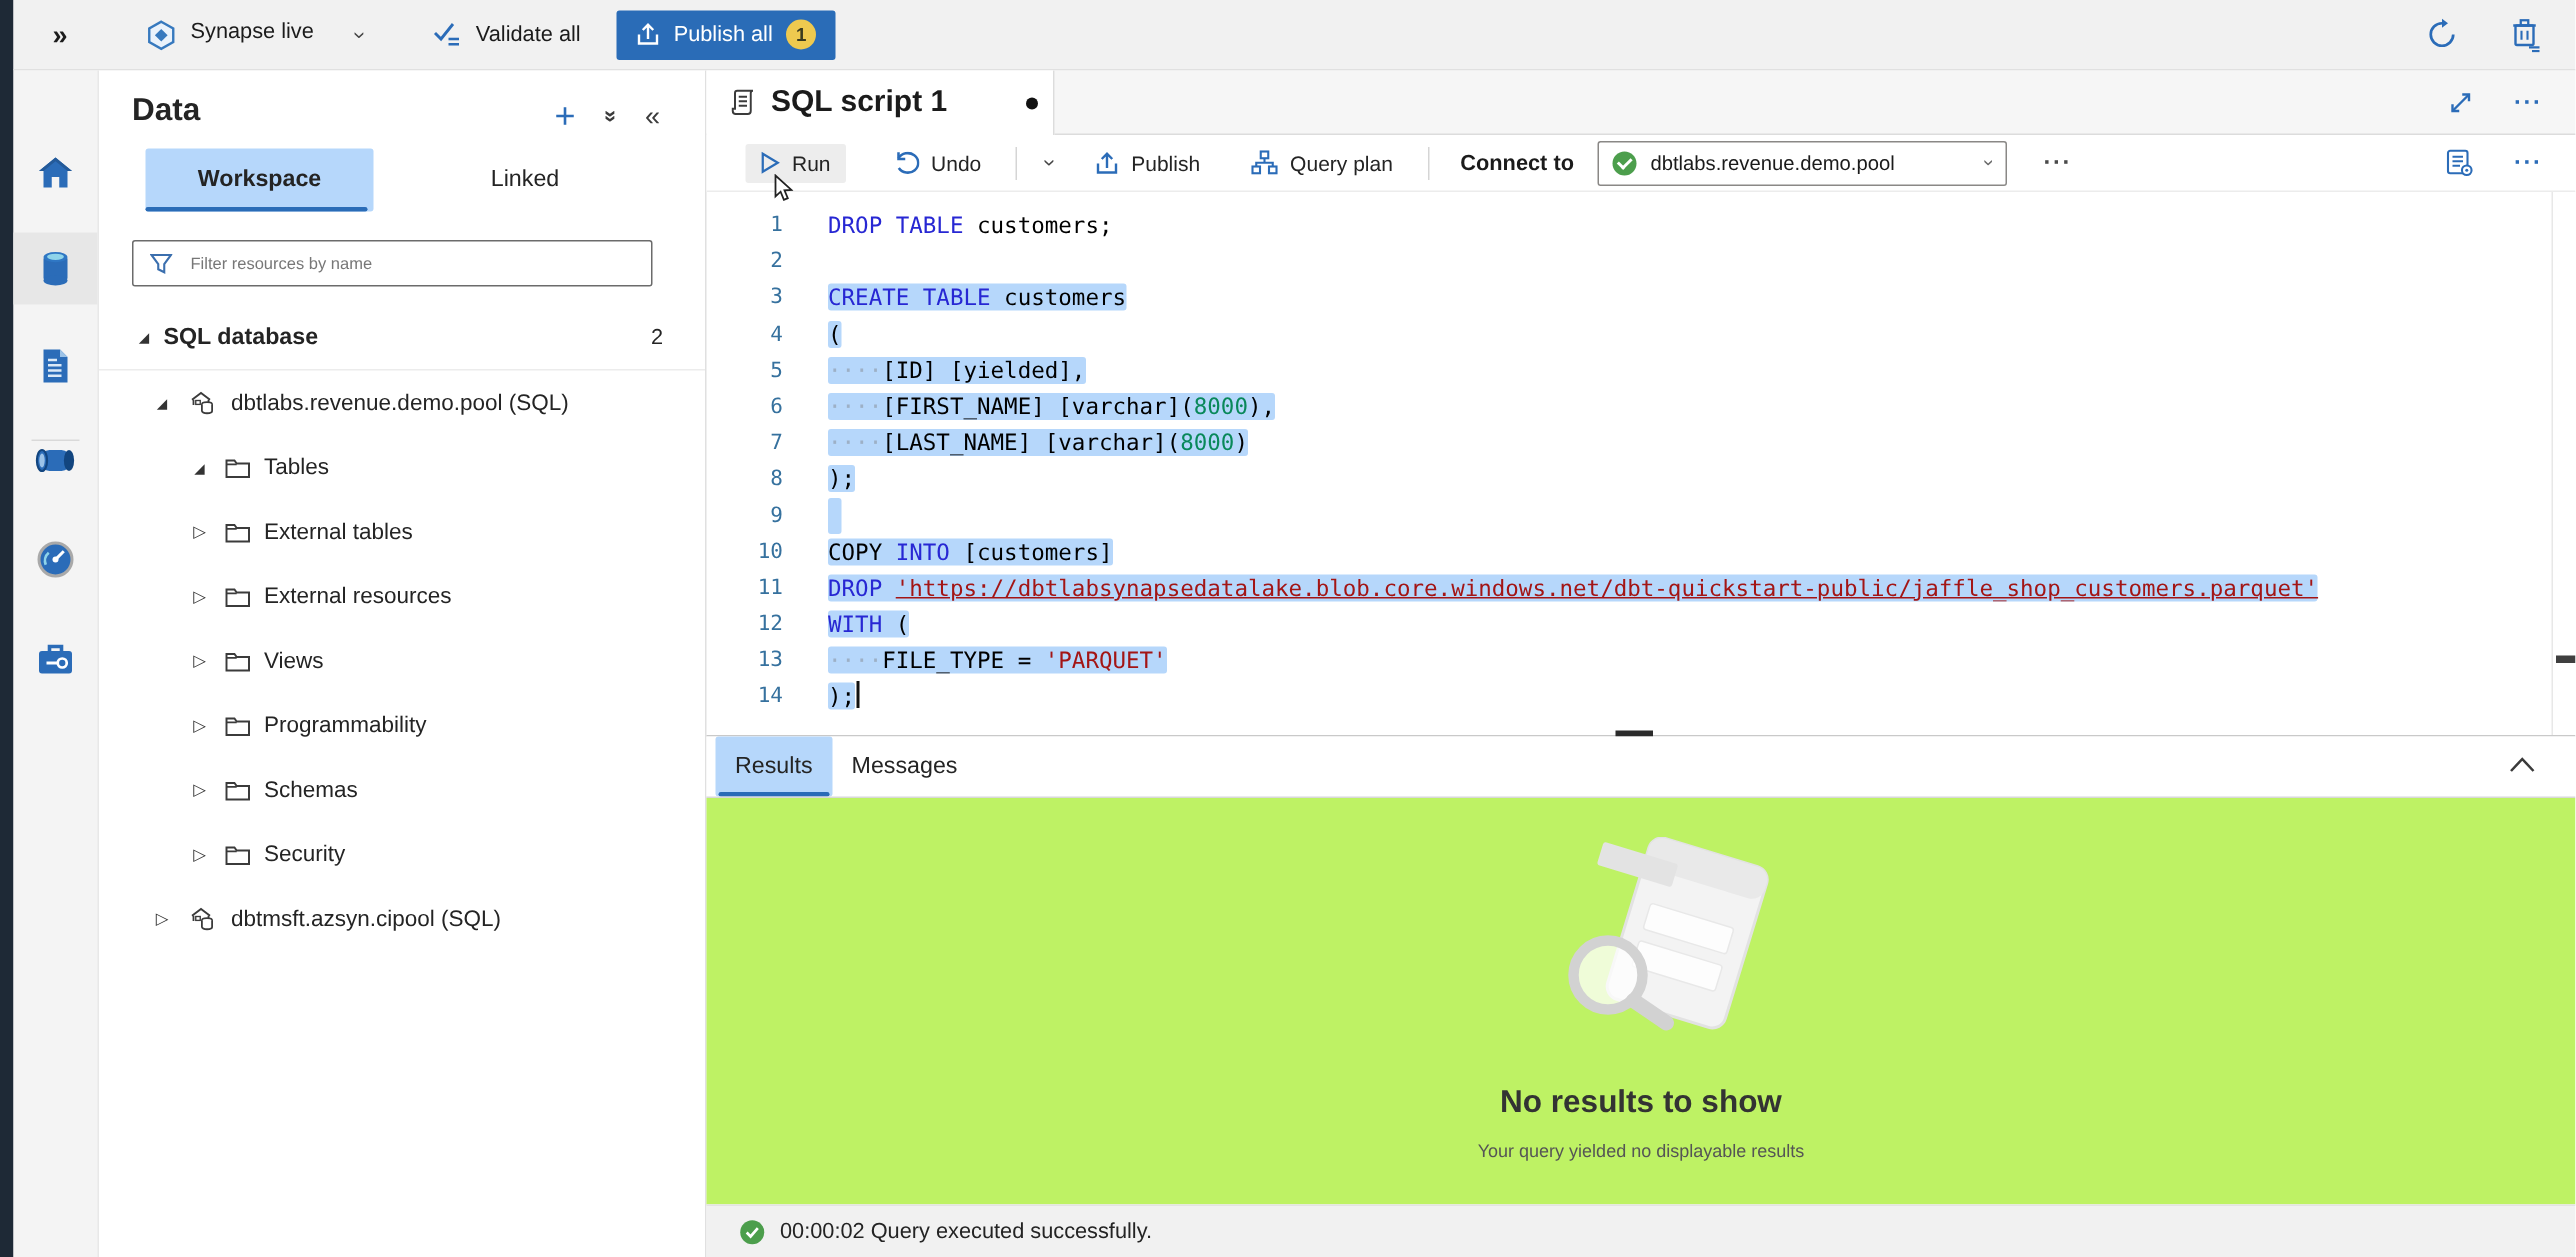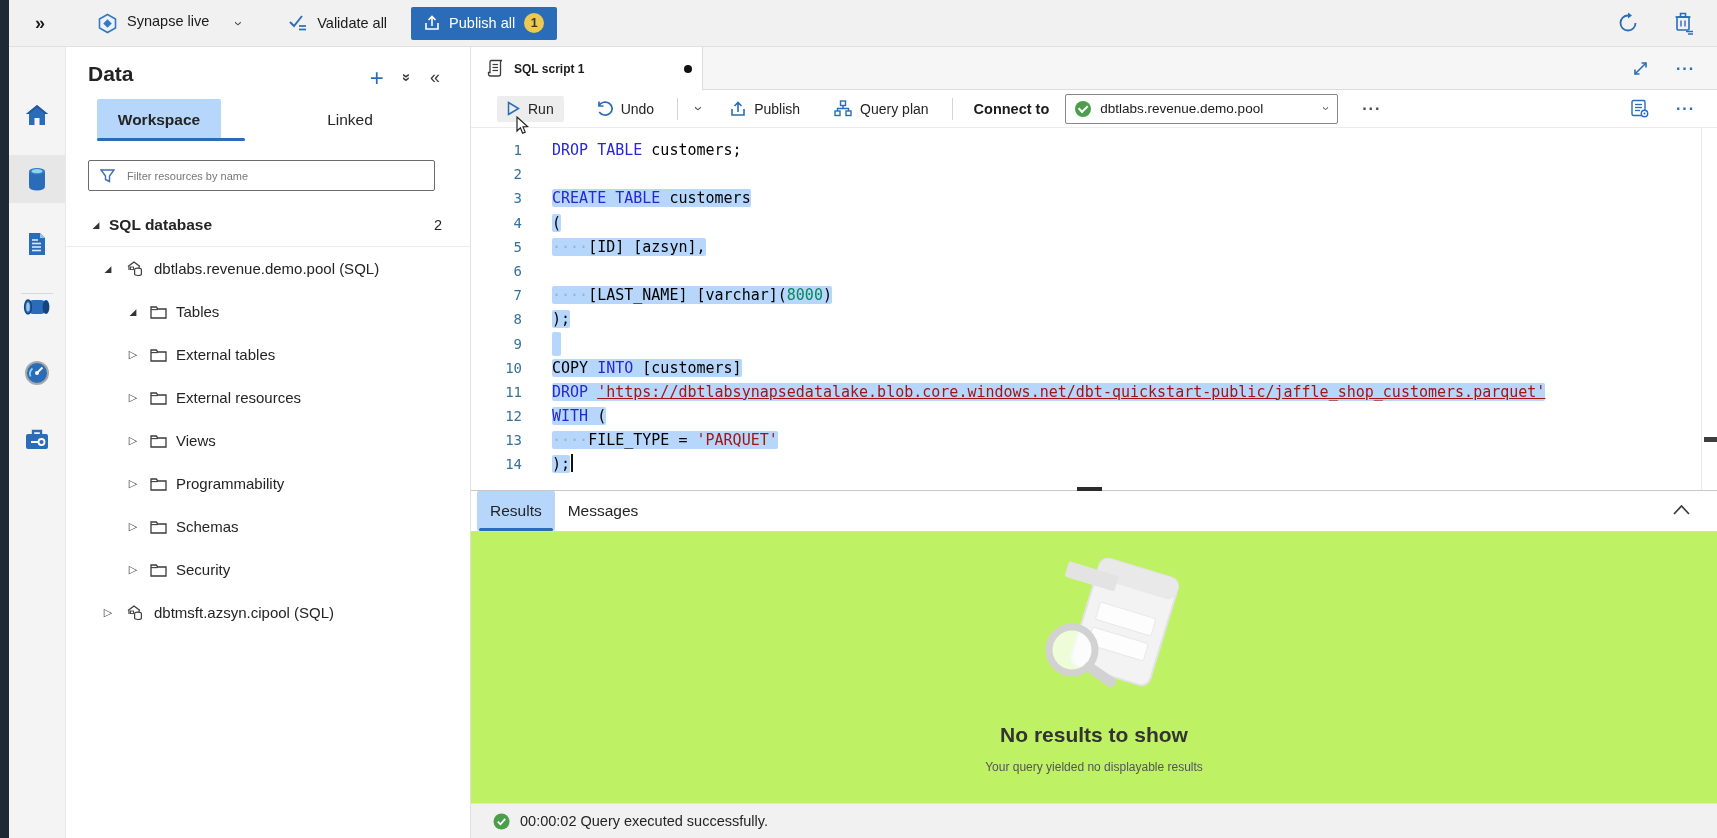--- a/index.html
+++ b/index.html
@@ -59,21 +59,21 @@
   .tri.col{font-size:11px;}
   .tree-label{font-size:15px;color:#242424;white-space:nowrap;}
   .tree-label.root{font-size:15.5px;font-weight:600;}
   .tree-count{position:absolute;right:28px;font-size:14.5px;color:#242424;}
 
   
   .editor{left:471px;top:47px;right:0;bottom:0;}
   .tabstrip{position:absolute;top:0;left:0;right:0;height:43px;background:#f6f6f6;border-bottom:1px solid #dcdcdc;box-sizing:border-box;}
   .doc-tab{position:absolute;top:0;left:0;width:232px;height:43px;background:#fff;border-right:1px solid #dcdcdc;
     display:flex;align-items:center;box-sizing:border-box;cursor:pointer;}
-  .doc-tab-label{margin-left:10px;font-size:12px;font-weight:600;color:#1b1b1b;}
+  .doc-tab-label{margin-left:10px;font-size:20px;font-weight:600;color:#1b1b1b;}
   .doc-dirty{position:absolute;left:213px;top:18px;width:8px;height:8px;border-radius:50%;background:#111;}
   .strip-actions{position:absolute;right:0;top:0;height:43px;display:flex;align-items:center;gap:27px;padding-right:22px;}
   .ellipsis{color:#2b6cb8;font-size:16px;font-weight:700;letter-spacing:1px;cursor:pointer;}
 
   .toolbar{position:absolute;top:43px;left:0;right:0;height:38px;background:#fff;border-bottom:1px solid #ececec;
     display:flex;align-items:center;padding-left:18px;box-sizing:border-box;}
   .tbtn{display:flex;align-items:center;gap:8px;font-size:14px;color:#242424;cursor:pointer;padding:5px 10px;border-radius:2px;}
   .tbtn.hover{background:#ededed;}
   .tsep{width:1px;height:22px;background:#d5d5d5;margin:0 13px;flex:none;}
   .t-chev{font-size:15px;color:#444;display:inline-block;transform:rotate(90deg);cursor:pointer;margin:0 6px;}
@@ -228,21 +228,21 @@
 </div>
 
 <div class="abs panel">
   <div class="panel-title">Data</div>
   <div class="panel-actions">
     <span class="pa-plus">+</span>
     <span class="pa-dblchev">»</span>
     <span class="pa-collapse">«</span>
   </div>
   <div class="panel-tabs">
-    <div class="ptab sel" style="left:31px;width:124px">
+    <div class="ptab sel" style="left:31px;width:152px">
       <span>Workspace</span>
       <div class="ptab-underline" style="left:0;width:148px"></div>
     </div>
     <div class="ptab" style="left:220px;width:128px">
       <span>Linked</span>
     </div>
   </div>
   <div class="filter-box">
     <svg class="filter-funnel" width="15" height="14" viewBox="0 0 15 14">
       <path d="M1 1 H14 L9.5 7 V12.5 L5.5 10.5 V7 Z" fill="none" stroke="#3b6fae" stroke-width="1.4"></path>
@@ -448,24 +448,25 @@
       <div class="code-line">
         <span class="ln">3</span>
         <span class="lc"><span class="sel"><span class="tk-k">CREATE</span><span class="tk-p"> </span><span class="tk-k">TABLE</span><span class="tk-p"> customers</span></span></span>
       </div>
       <div class="code-line">
         <span class="ln">4</span>
         <span class="lc"><span class="sel"><span class="tk-p">(</span></span></span>
       </div>
       <div class="code-line">
         <span class="ln">5</span>
-        <span class="lc"><span class="sel"><span class="tk-w">····</span><span class="tk-p">[ID] [azsyn],</span></span></span>
+        <span class="lc"><span class="sel"><span class="tk-w">····</span><span class="tk-p">[ID] [yielded],</span></span></span>
       </div>
       <div class="code-line">
         <span class="ln">6</span>
+        <span class="lc"><span class="sel"><span class="tk-w">····</span><span class="tk-p">[FIRST_NAME] [varchar](</span><span class="tk-n">8000</span><span class="tk-p">),</span></span></span>
       </div>
       <div class="code-line">
         <span class="ln">7</span>
         <span class="lc"><span class="sel"><span class="tk-w">····</span><span class="tk-p">[LAST_NAME] [varchar](</span><span class="tk-n">8000</span><span class="tk-p">)</span></span></span>
       </div>
       <div class="code-line">
         <span class="ln">8</span>
         <span class="lc"><span class="sel"><span class="tk-p">);</span></span></span>
       </div>
       <div class="code-line">

